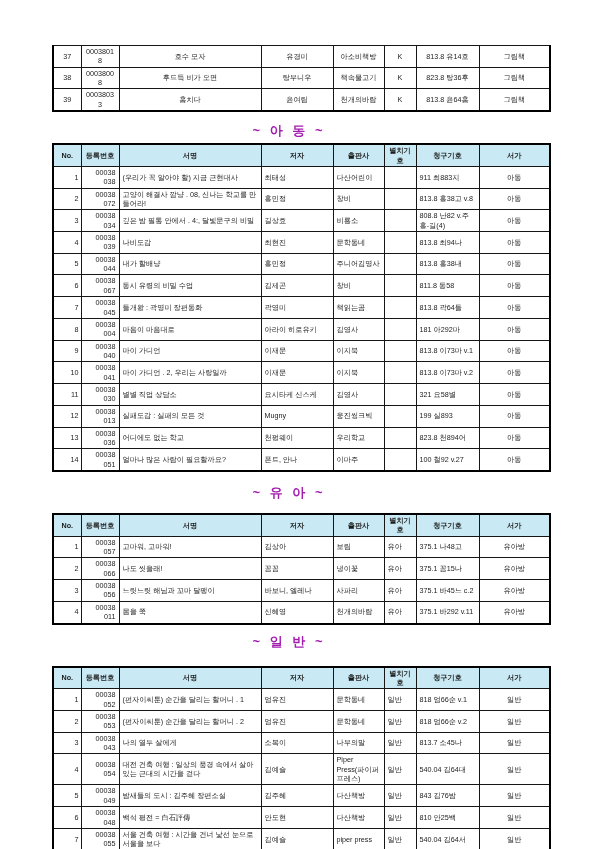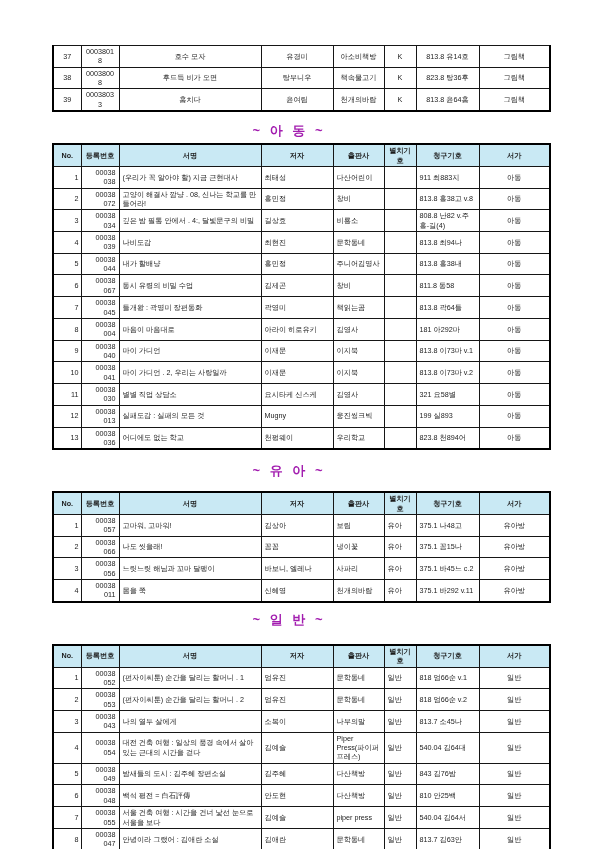--- a/index.html
+++ b/index.html
@@ -213,20 +213,30 @@
         <tr>
           <td class="c0">13</td>
           <td class="c1">00038036</td>
           <td class="c2">어디에도 없는 학교</td>
           <td class="c3">천펑웨이</td>
           <td class="c4">우리학교</td>
           <td class="c5"></td>
           <td class="c6">823.8 천894어</td>
           <td class="c7">아동</td>
         </tr>
+        <tr>
+          <td class="c0">14</td>
+          <td class="c1">00038051</td>
+          <td class="c2">얼마나 많은 사람이 필요할까요?</td>
+          <td class="c3">폰트, 안나</td>
+          <td class="c4">이마주</td>
+          <td class="c5"></td>
+          <td class="c6">100 철92 v.27</td>
+          <td class="c7">아동</td>
+        </tr>
       </tbody>
   </table>
 
   <div class="sec-title mid">~ 유 아 ~</div>
   <table class="t-list">
       <thead>
         <tr>
           <th class="c0">No.</th>
           <th class="c1">등록번호</th>
           <th class="c2">서명</th>

